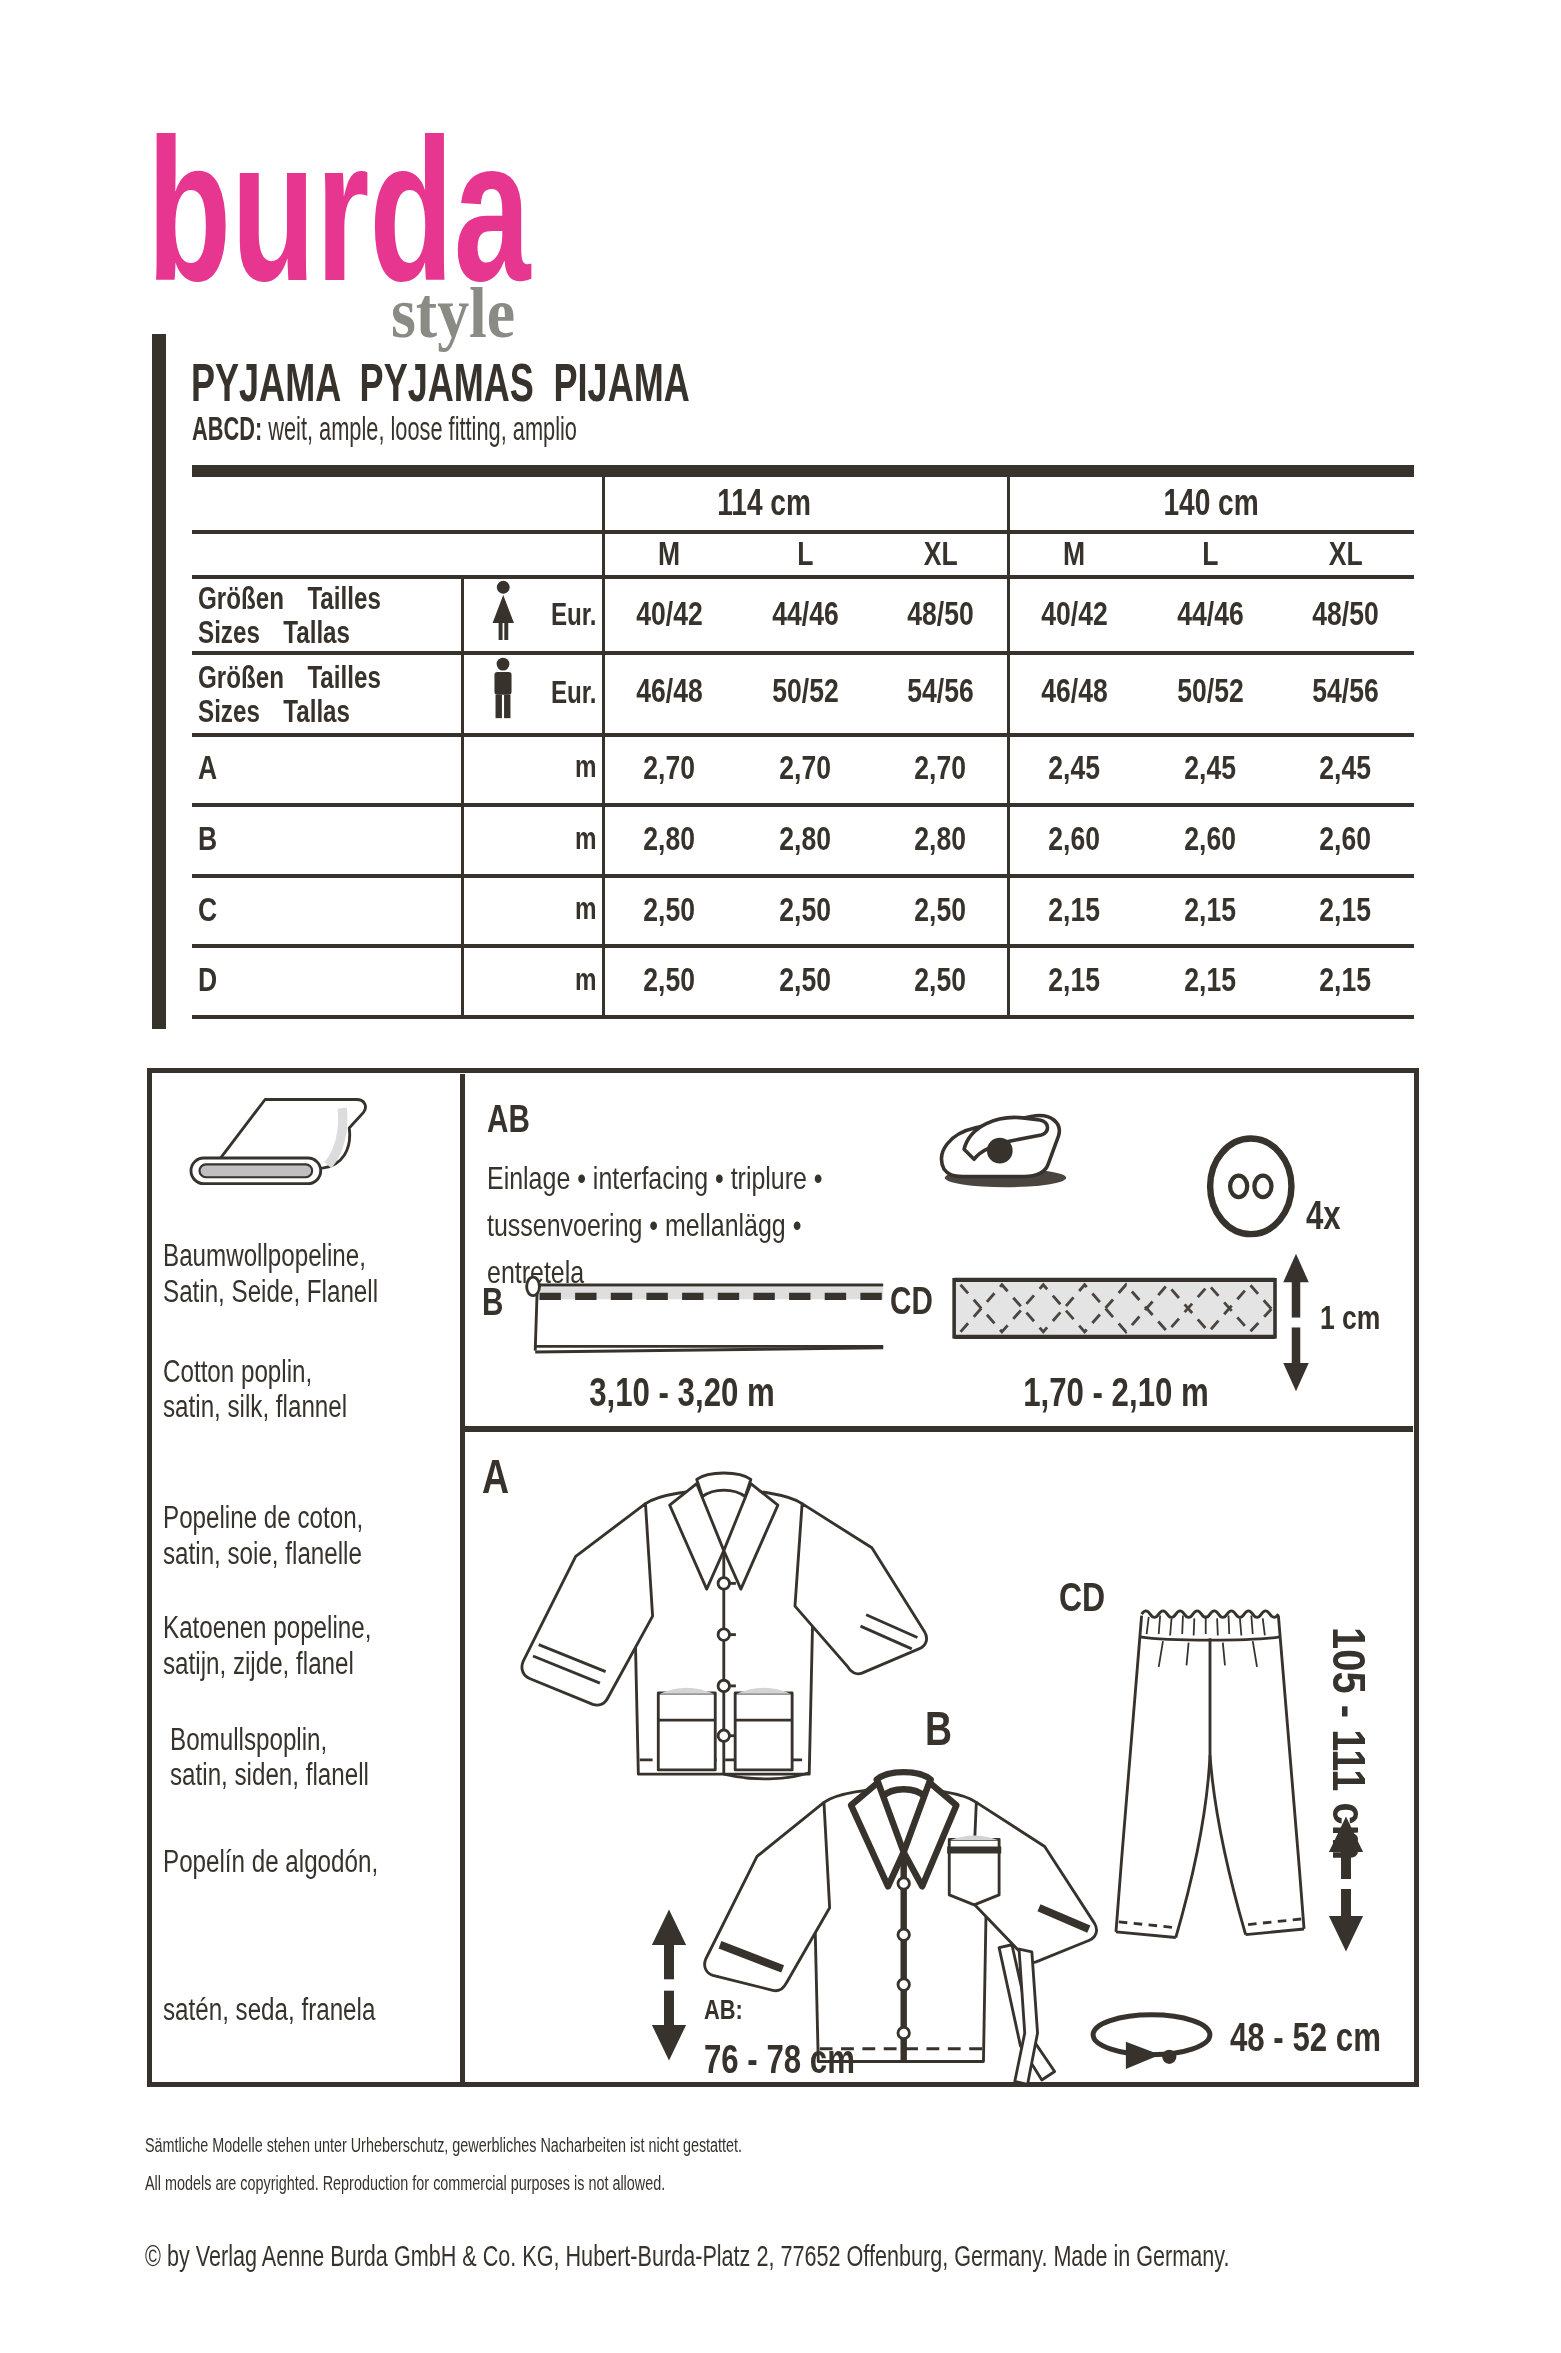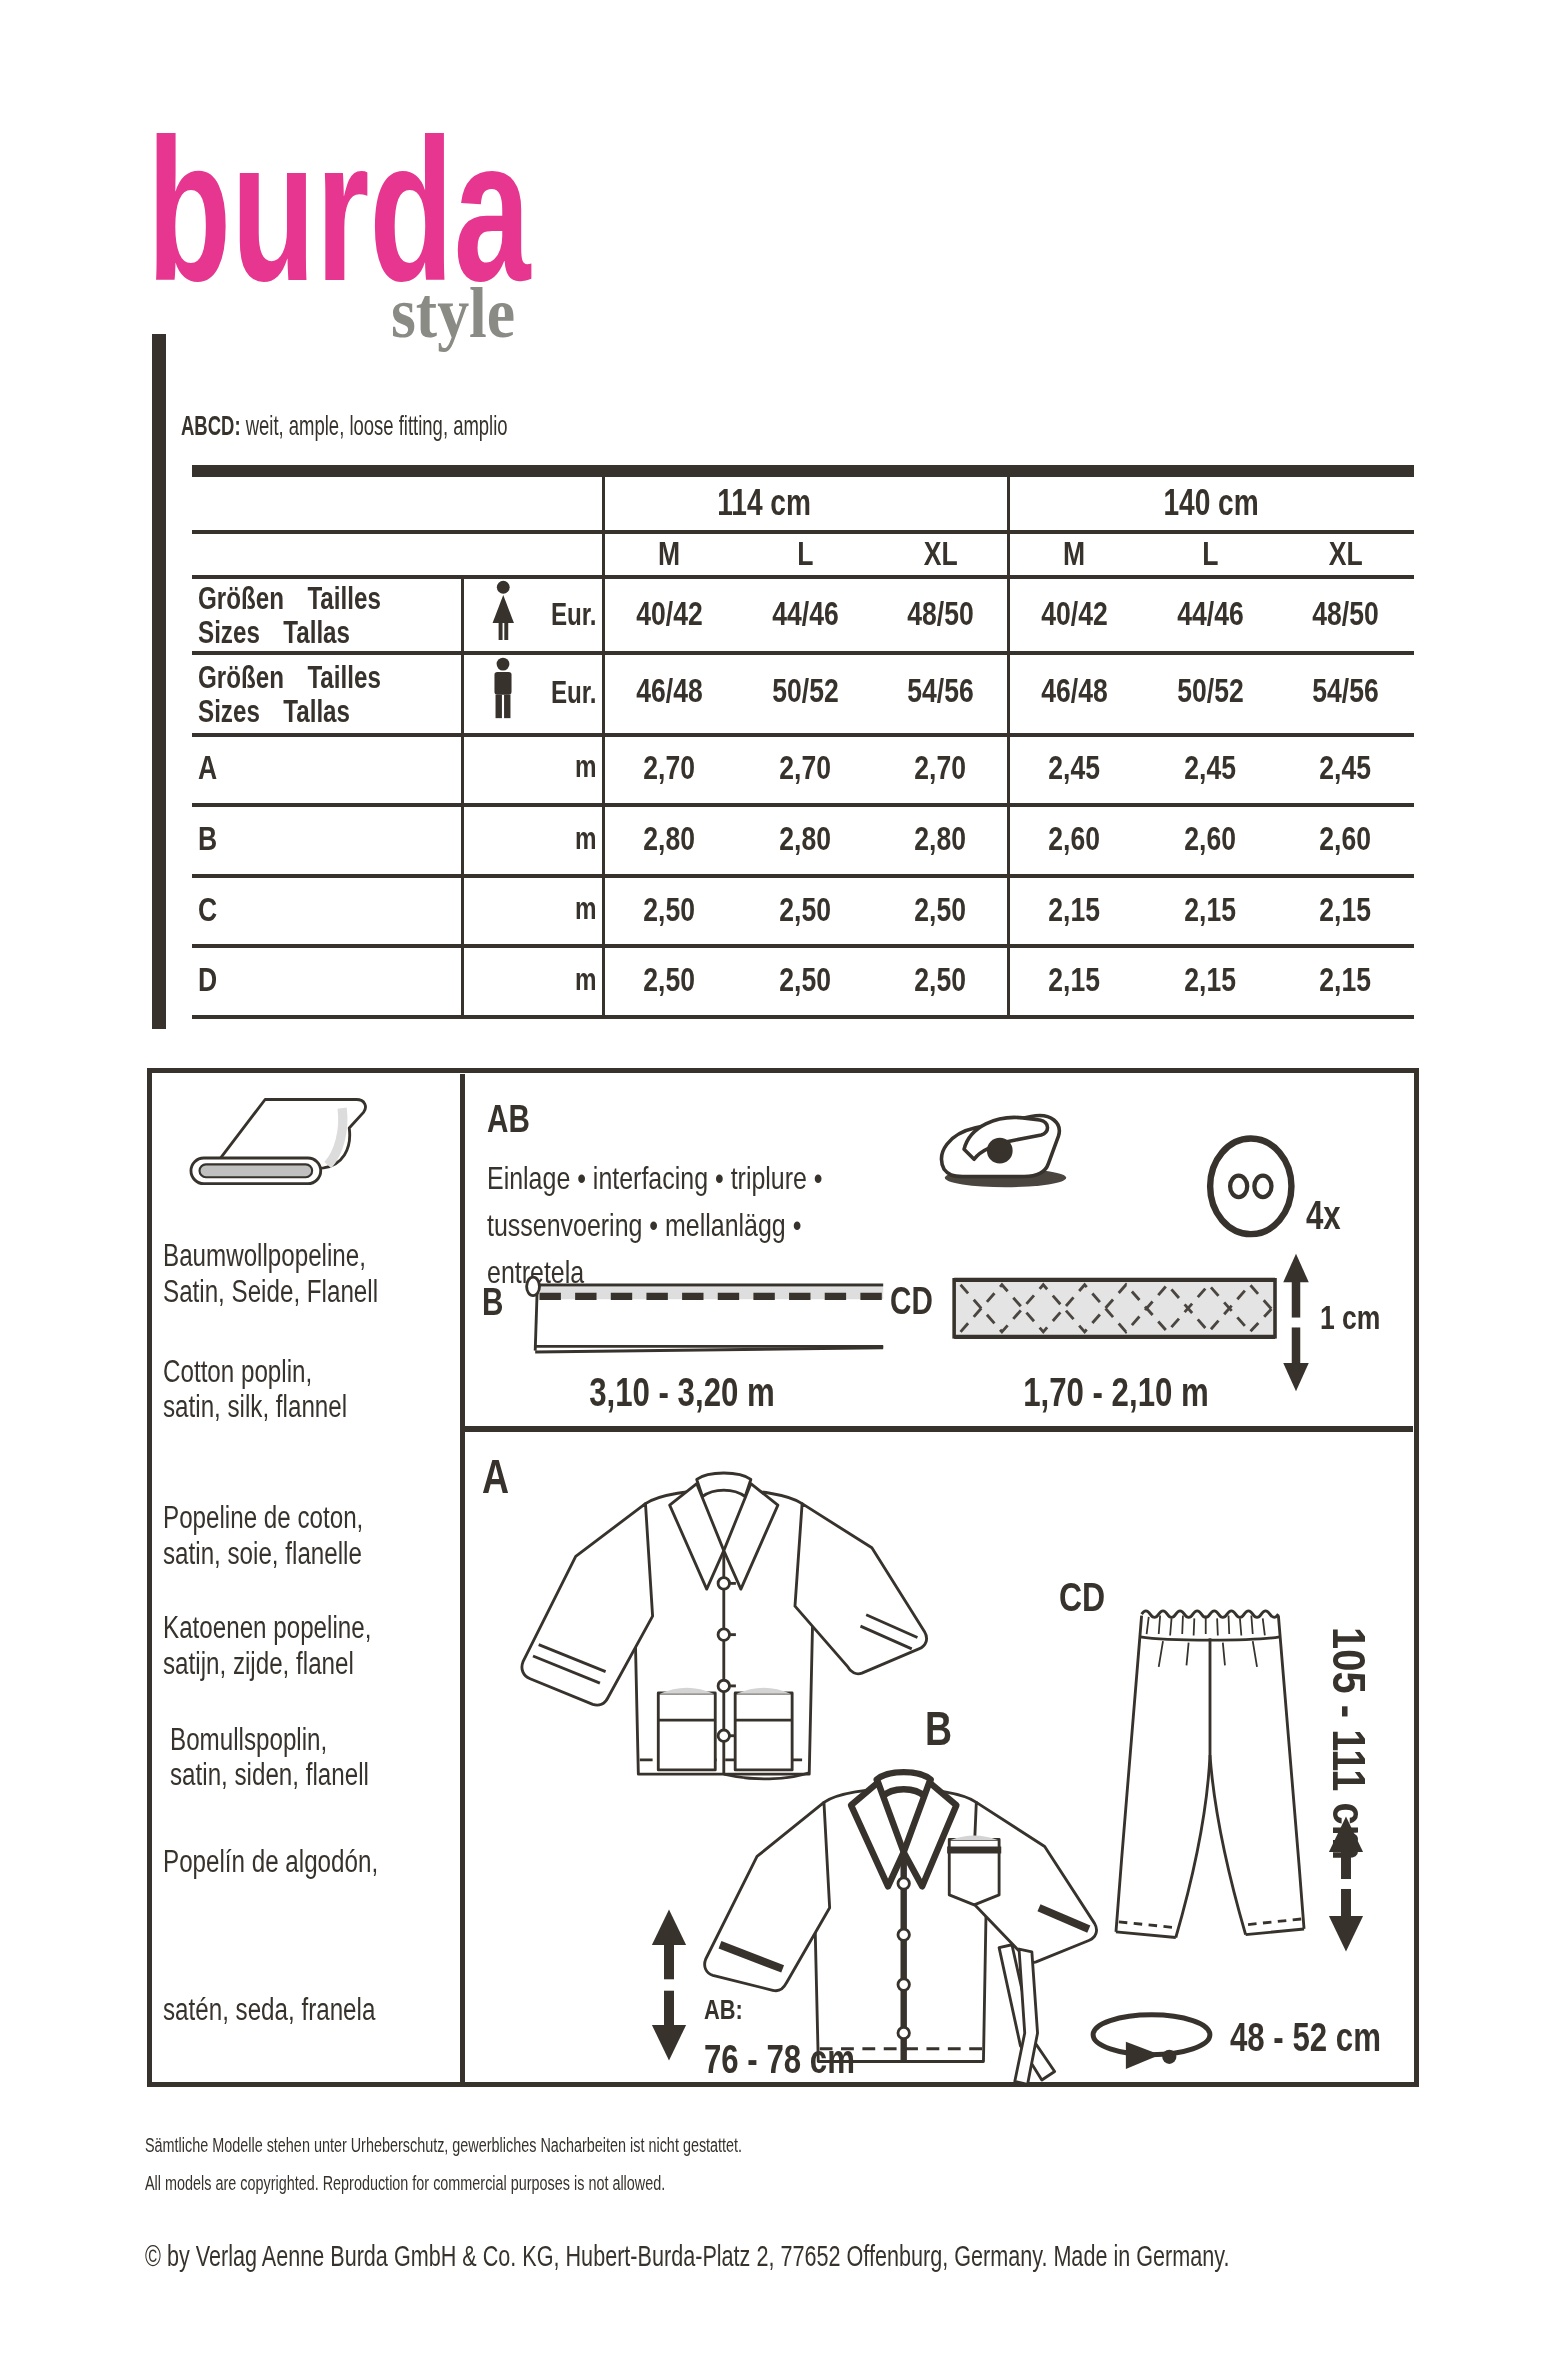--- a/index.html
+++ b/index.html
@@ -21,21 +21,24 @@
 <div id="page">
 
   <div class="t w" style="left:133px;top:108px;font-size:203px;color:#e6368f;margin-left:14px;">
     <span class="cx" style="transform:scaleX(.68);">burda</span>
   </div>
   <div class="t w serif" style="left:391px;top:278px;font-size:71px;color:#8b8b85;">
     <span class="cx" style="transform:scaleX(.9);">style</span>
   </div>
 
   <div class="vline" style="left:152px;top:334px;width:14.3px;height:695px;"></div>
-  <div class="t" style="left:181px;top:412px;font-size:28px;">
+  <div class="t w" style="left:191px;top:356px;font-size:53px;word-spacing:14.3px;">
+    <span class="cx" style="transform:scaleX(.68);">PYJAMA  PYJAMAS  PIJAMA</span>
+  </div>
+  <div class="t" style="left:192px;top:412px;font-size:33px;">
     <span class="cx" style="transform:scaleX(.66);">
       <b>ABCD:</b><span> weit, ample, loose fitting, amplio</span>
     </span>
   </div>
 
   <div>
     <div class="hline" style="left:192px;top:465px;width:1222px;height:12px;"></div>
     <div class="hline" style="left:192px;top:530px;width:1222px;height:3.6px;"></div>
     <div class="hline" style="left:192px;top:575px;width:1222px;height:3.6px;"></div>
     <div class="hline" style="left:192px;top:651px;width:1222px;height:3.6px;"></div>

